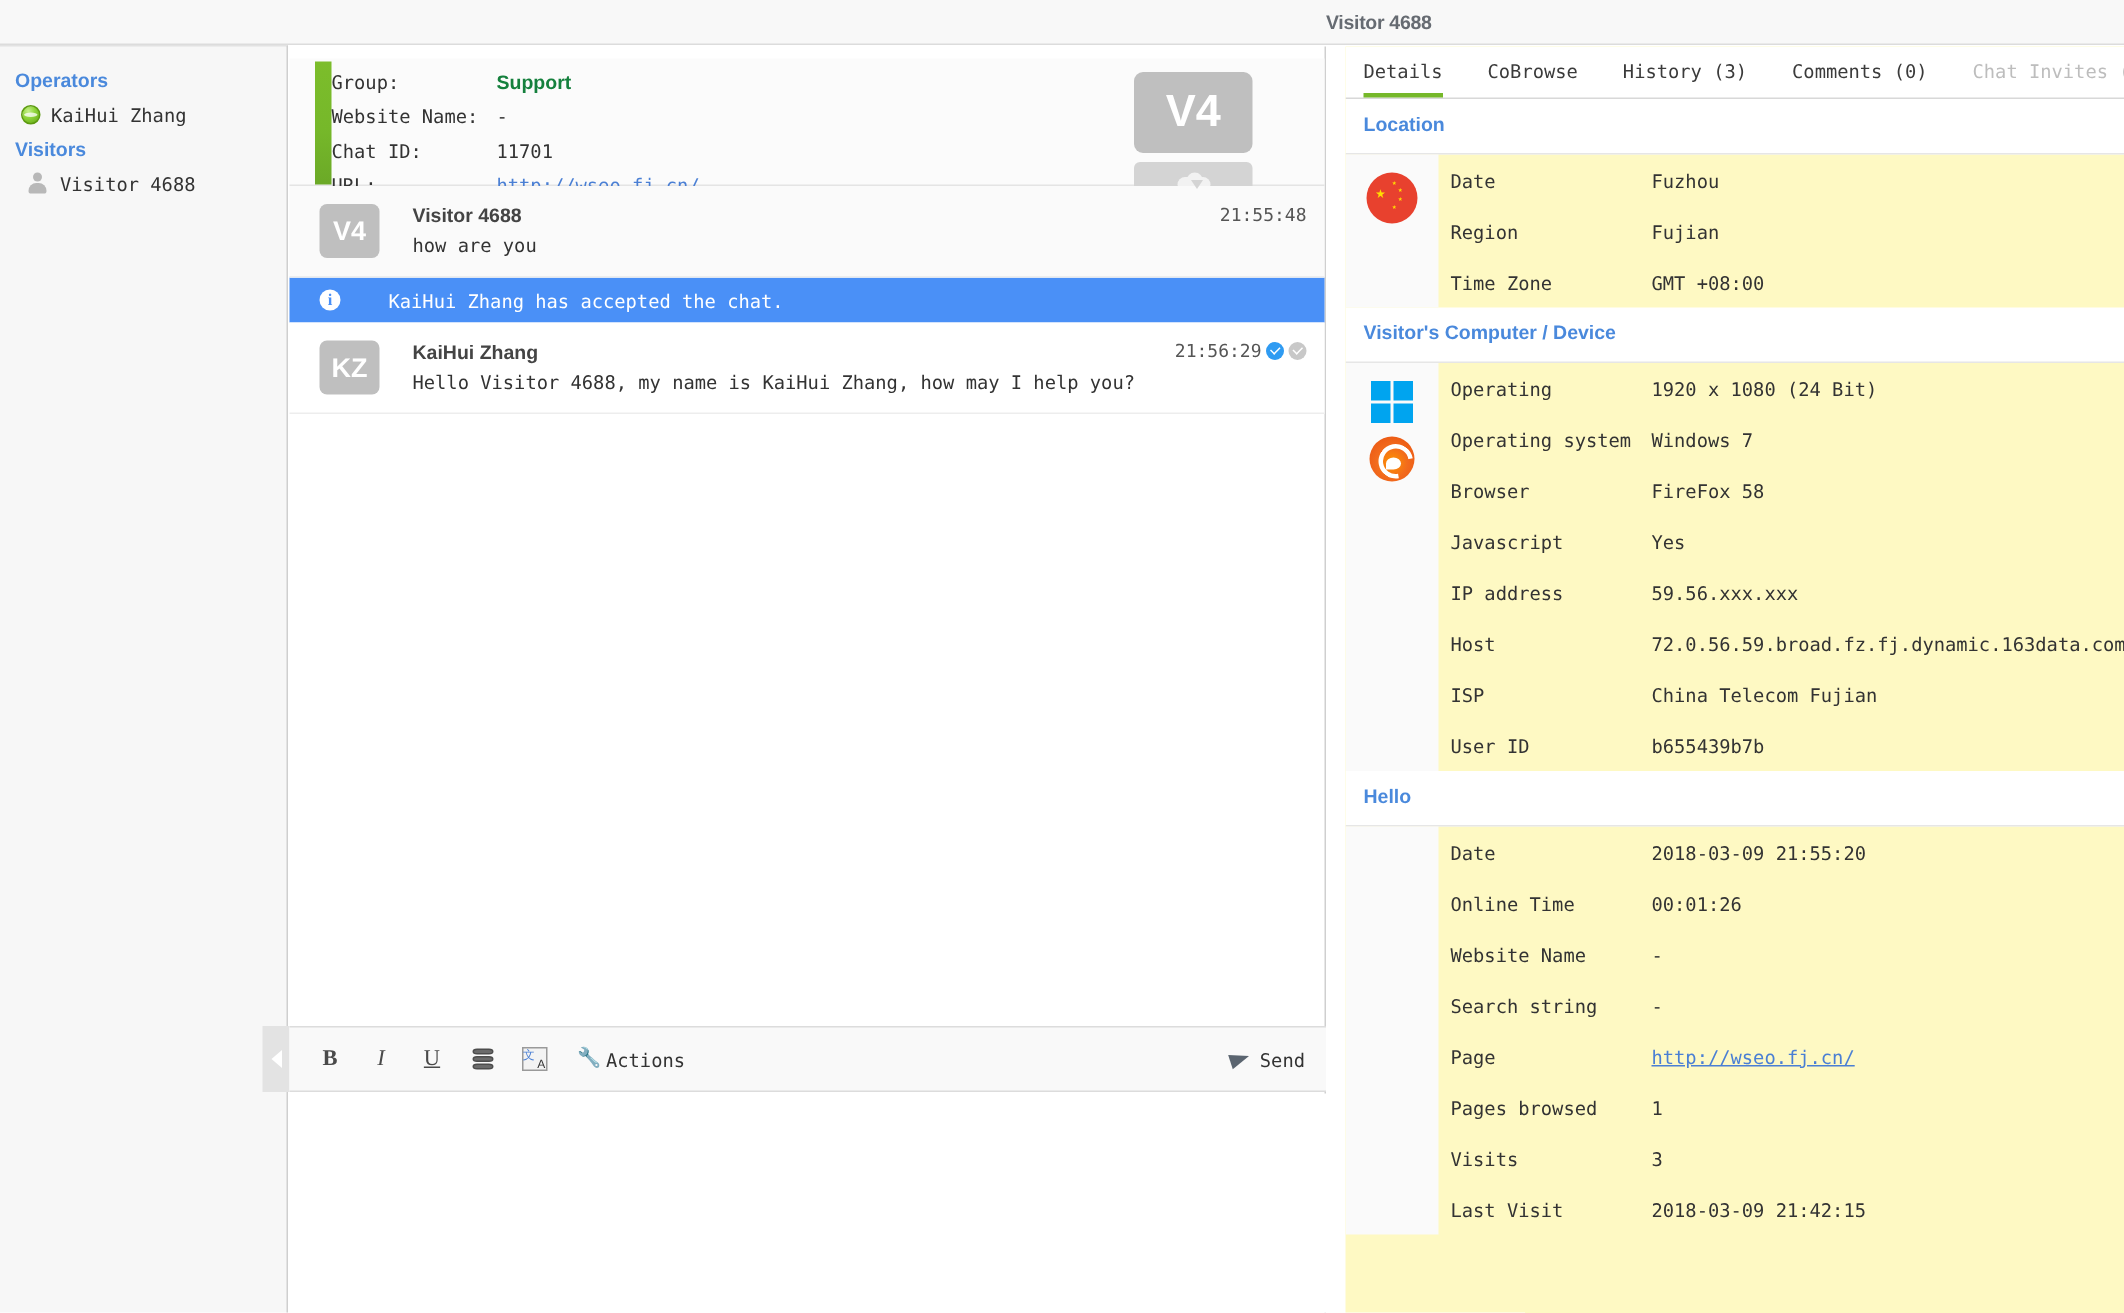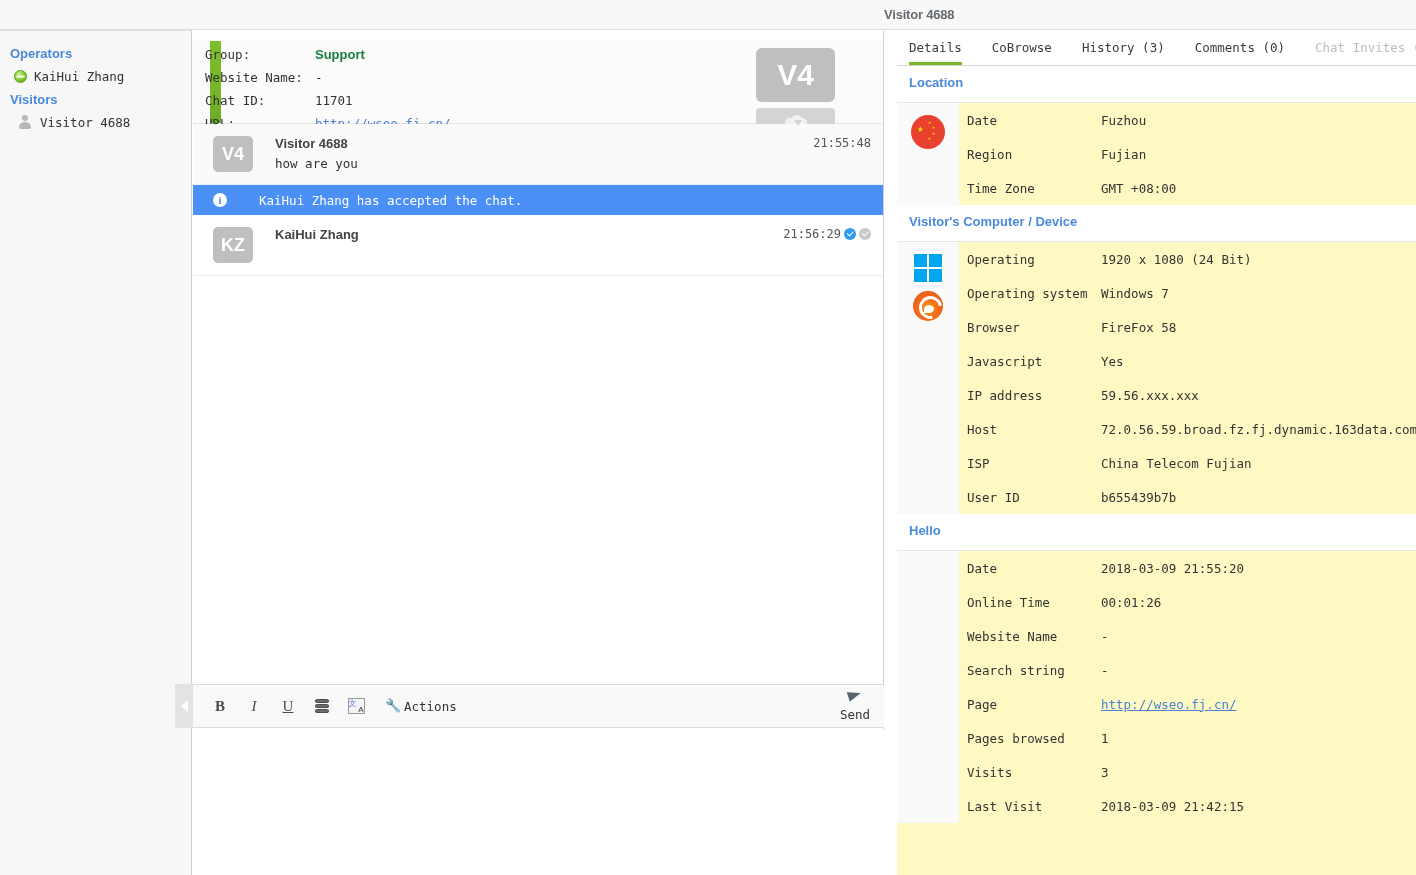--- a/index.html
+++ b/index.html
@@ -94,21 +94,21 @@
     height: 85px;
     background: #fbfbfb;
     border-bottom: 1px solid #e4e4e4;
   }
   #green-bar {
     position: absolute; left: 17px; top: 2px;
     width: 11px; height: 82px;
     background: linear-gradient(180deg,#7cbd2b 0%, #76b82a 55%, #6ba927 100%);
   }
   .info-row {
-    position: absolute; left: 12px;
+    position: absolute; left: 28px;
     height: 23px; display: flex; align-items: center;
   }
   .info-key {
     width: 110px;
     font-size: 12.5px; color: #333;
     font-family: "DejaVu Sans Mono", monospace;
   }
   .info-val {
     font-size: 12.5px; color: #333;
     font-family: "DejaVu Sans Mono", monospace;
@@ -275,21 +275,21 @@
   #actions-btn {
     display: flex; align-items: center;
     margin-left: 10px;
     font-family: "DejaVu Sans Mono", monospace;
     font-size: 12.5px; color: #333;
   }
   #send-btn {
     margin-left: auto;
     display: flex; align-items: center; gap: 7px;
     font-family: "DejaVu Sans Mono", monospace;
-    font-size: 12.5px; color: #333; flex-direction: column;
+    font-size: 12.5px; color: #333;
   }
   .send-ico {
     width: 0; height: 0;
     border-left: 13px solid #5b6570;
     border-top: 5px solid transparent;
     border-bottom: 5px solid transparent;
     transform: rotate(-18deg);
   }
   #compose-area {
     position: absolute; left: 0; top: 45px;
@@ -464,20 +464,21 @@
 
     <div class="sysmsg">
       <span class="info-ico">i</span>
       <span>KaiHui Zhang has accepted the chat.</span>
     </div>
 
     <div class="msg">
       <div class="msg-av">KZ</div>
       <div class="msg-body">
         <div class="msg-name">KaiHui Zhang</div>
+        <div class="msg-text">Hello Visitor 4688, my name is KaiHui Zhang, how may I help you?</div>
       </div>
       <div class="msg-time">
         <span>21:56:29</span>
         <span class="tick blue"></span>
         <span class="tick gray"></span>
       </div>
     </div>
 
   </div>
 

